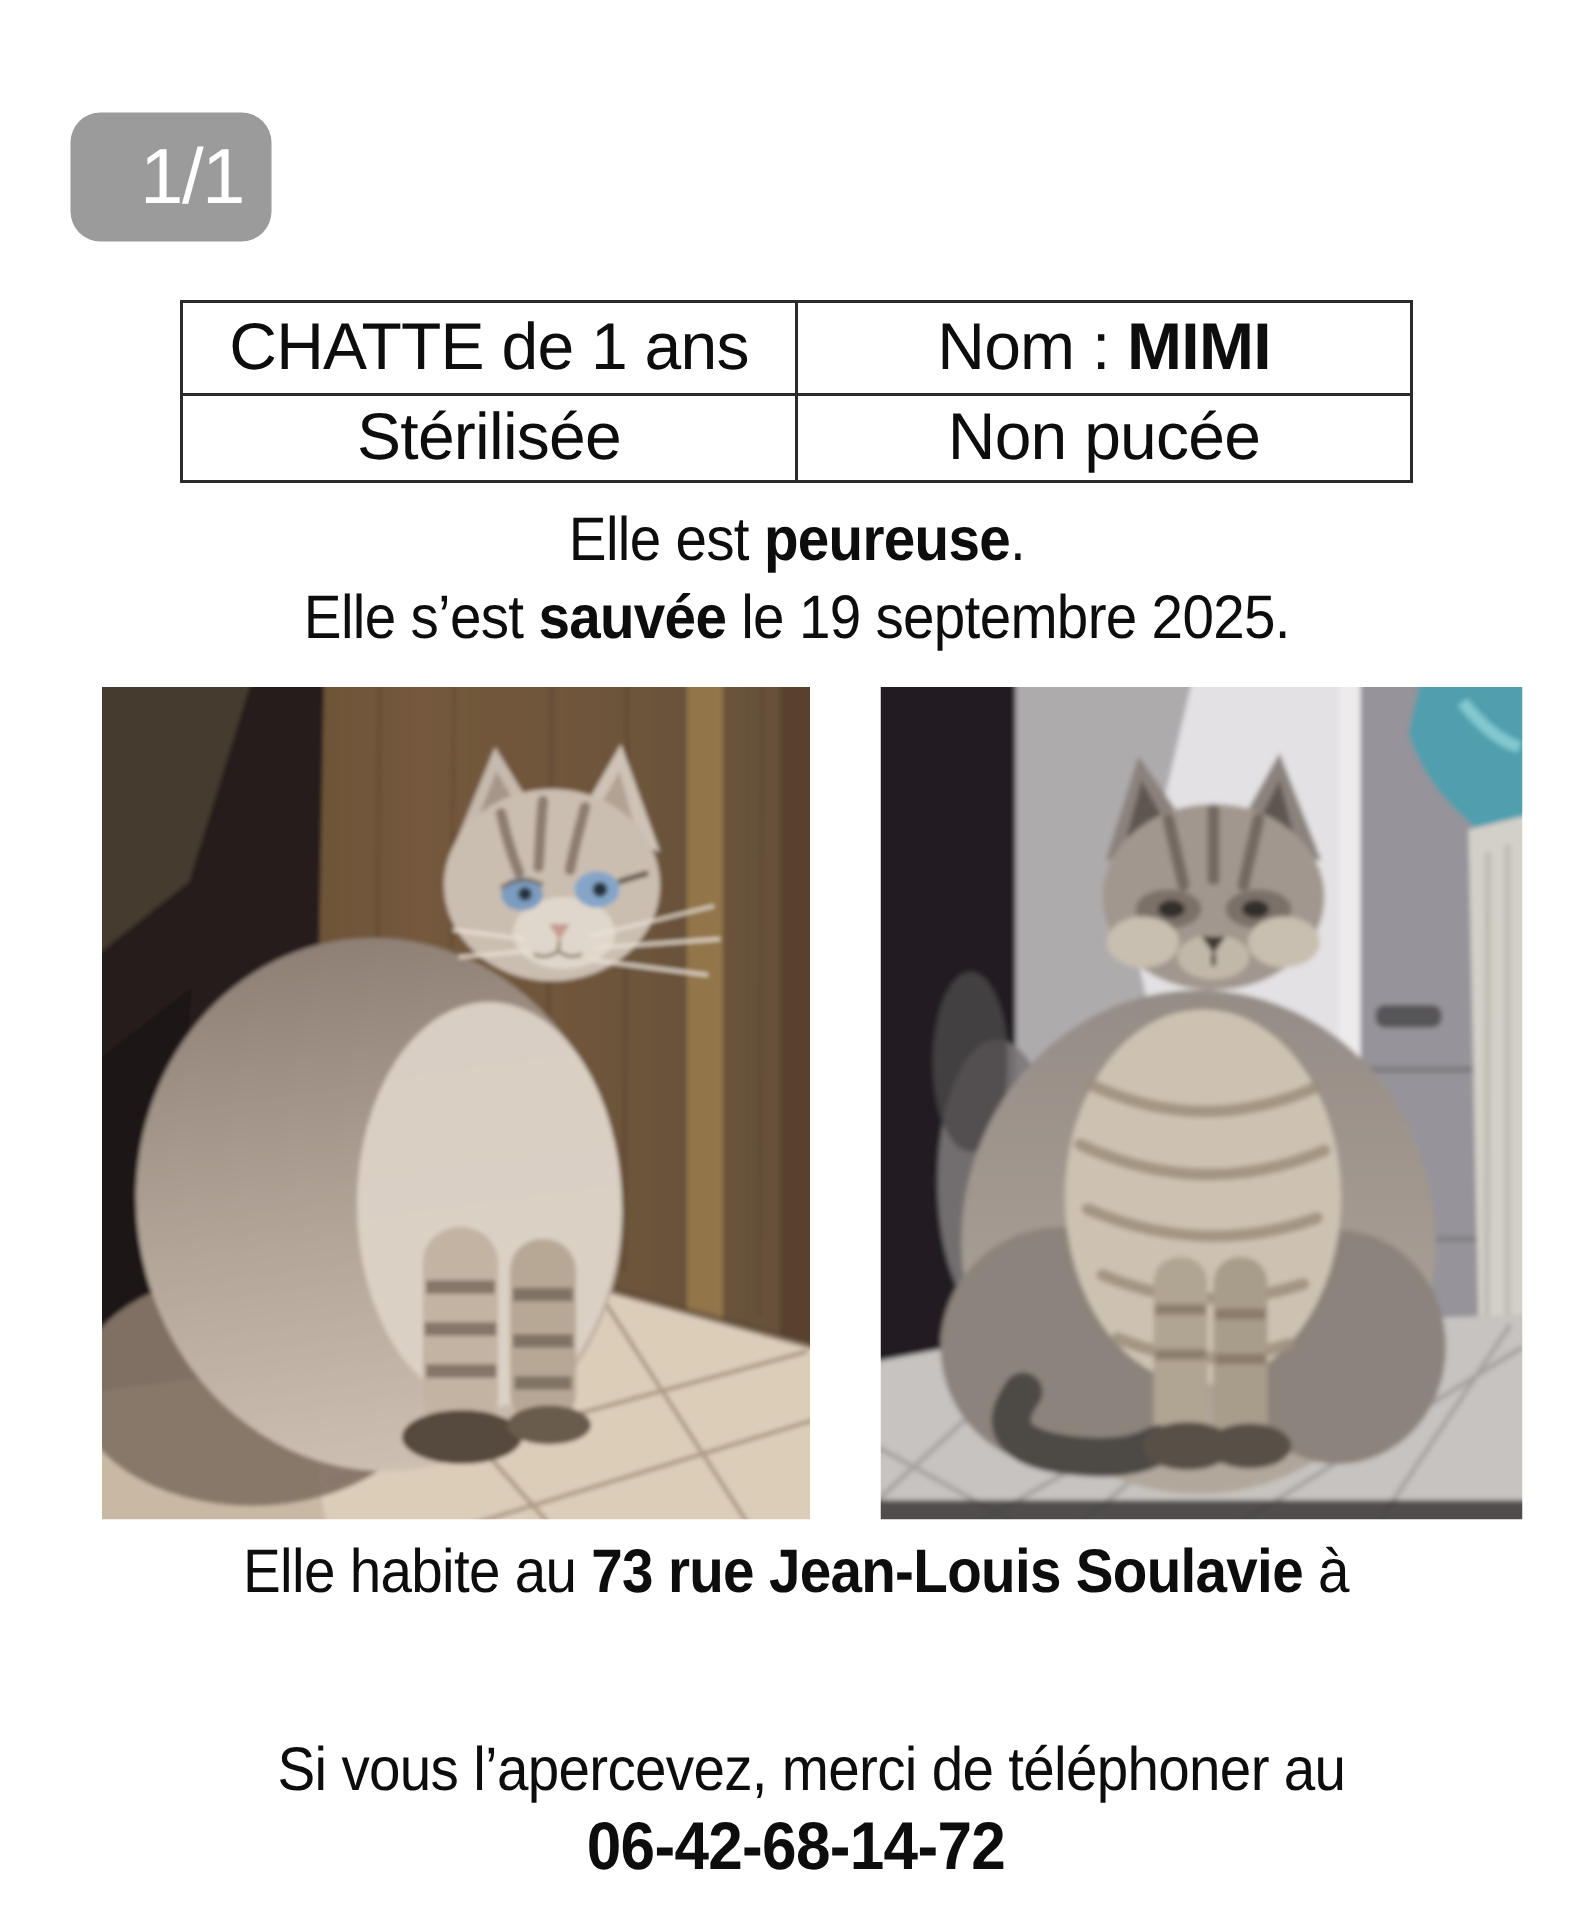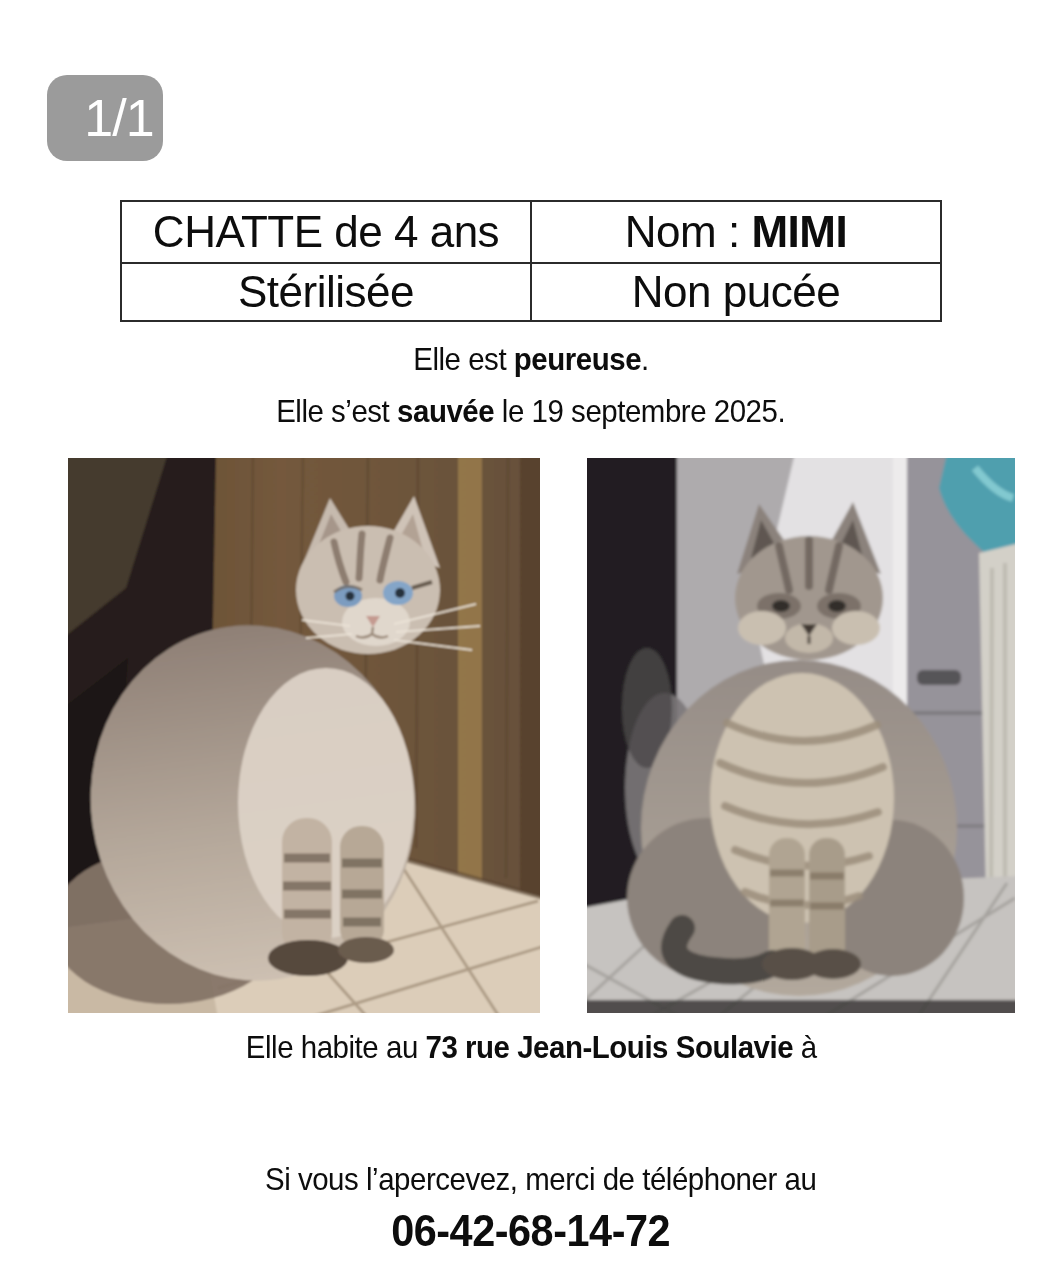--- a/index.html
+++ b/index.html
@@ -8,21 +8,21 @@
     background:#ffffff;
     font-family:"Liberation Sans", sans-serif;
     color:#0d0d0d;
     position:relative;
     overflow:hidden;
   }
   .poster { position:absolute; inset:0; }
 
   .badge {
     position:absolute; left:47px; top:75px;
-    width:116px; height:86px;
+    width:134px; height:86px;
     background:#9b9b9b; color:#ffffff;
     border-radius:20px;
     display:flex; align-items:center; justify-content:center;
     font-size:52px; letter-spacing:-1px;padding-left:28px;
   }
 
   .title {
     position:absolute; top:34px; left:0; width:100%;
     text-align:center;
     font-size:142px; line-height:140px; font-weight:700;
@@ -40,21 +40,21 @@
   table.info td {
     border:2px solid #2b2b2b;
     text-align:center; vertical-align:middle;
     font-size:44px; letter-spacing:-0.5px;
     height:62px;
   }
   table.info tr:last-child td { height:58px; }
 
   .centerline {
     position:absolute; left:0; width:100%;
-    text-align:center; font-size:32px; line-height:50px;
+    text-align:center; font-size:41px; line-height:50px;
     letter-spacing:-0.5px; white-space:nowrap;
   }
   .cond { display:inline-block; transform:scaleX(0.92); white-space:nowrap; }
   .line1 { top:334px; }
   .line2 { top:386px; }
   .addr1 { top:1022px; }
   .addr2 { top:1082px; }
   .contact-intro { top:1154px;padding-left:19px; }
   .phone-line { top:1206px; font-size:45px; font-weight:700; }
 
@@ -72,21 +72,21 @@
 <body>
 
 <div class="poster">
 
   <div class="badge">1/1</div>
 
 
   <table class="info">
     <tbody>
       <tr>
-        <td>CHATTE de 4 ans</td>
+        <td>CHATTE de 1 ans</td>
         <td>
           <span>Nom : </span><b>MIMI</b>
         </td>
       </tr>
       <tr>
         <td>Stérilisée</td>
         <td>Non pucée</td>
       </tr>
     </tbody>
   </table>

